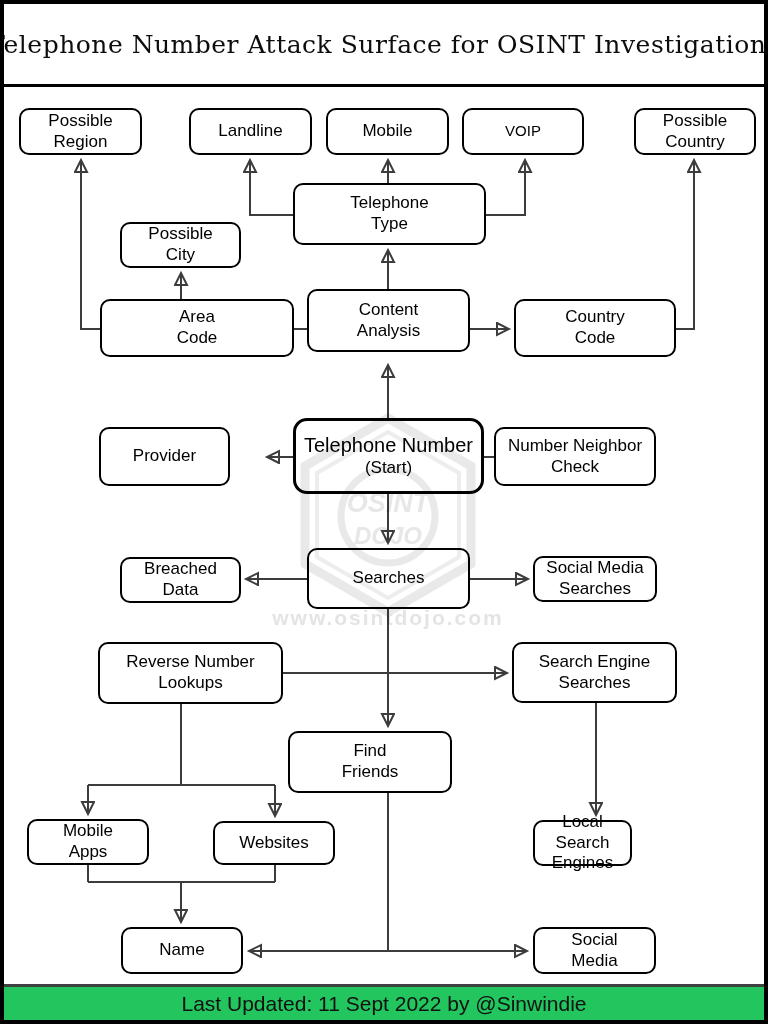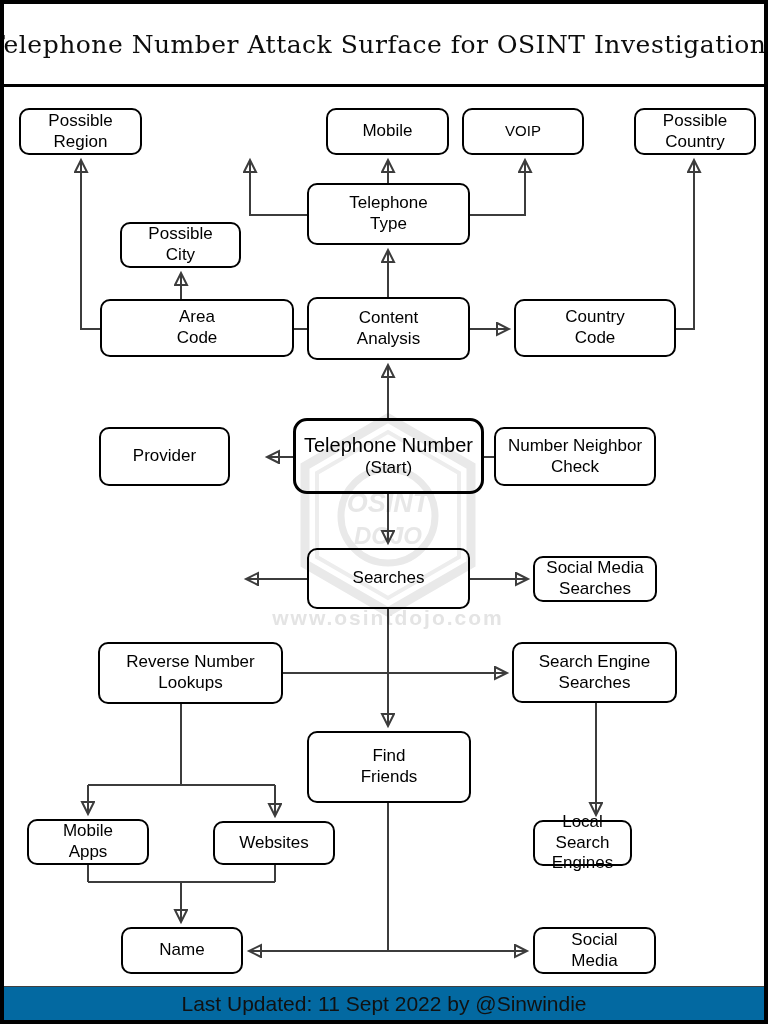--- a/index.html
+++ b/index.html
@@ -11,22 +11,22 @@
   .title-bar{
     position:absolute;left:0;top:0;right:0;height:80px;background:#fff;
     border-bottom:3px solid #000;display:flex;align-items:center;justify-content:center;
     z-index:4;
   }
   .title-bar h1{
     margin:0;font-family:"DejaVu Serif","Liberation Serif",serif;
     font-size:25px;font-weight:500;letter-spacing:.5px;color:#0d0d0d;white-space:nowrap;
   }
   .footer-bar{
-    position:absolute;left:0;right:0;bottom:0;height:33px;background:#0369a1;
-    border-top:1px solid #404040;display:flex;align-items:center;justify-content:center;
+    position:absolute;left:0;right:0;bottom:0;height:33px;background:#22c55e;
+    border-top:3px solid #404040;display:flex;align-items:center;justify-content:center;
     z-index:4;font-size:21px;color:#111;
   }
   .wires{position:absolute;left:0;top:0;z-index:1;}
   .wires path{stroke:#3c3c3c;stroke-width:2;fill:none;}
   .node{
     position:absolute;z-index:2;background:#fff;border:2.5px solid #000;border-radius:10px;
     display:flex;flex-direction:column;align-items:center;justify-content:center;
     text-align:center;font-size:17px;line-height:1.22;white-space:pre-line;
     box-sizing:border-box;padding:2px 4px;
   }
@@ -82,55 +82,58 @@
     <path d="M84,878 L271,878"></path>
     <path d="M177,878 L177,918" marker-end="url(#arr)"></path>
     <path d="M592,699 L592,811" marker-end="url(#arr)"></path>
     <path d="M384,789 L384,947"></path>
     <path d="M384,947 L245,947" marker-end="url(#arr)"></path>
     <path d="M384,947 L523,947" marker-end="url(#arr)"></path>
   </svg>
 
   <div class="node" style="left:15px;top:104px;width:123px;height:47px">Possible
 Region</div>
+  <div class="node" style="left:185px;top:104px;width:123px;height:47px">Landline</div>
   <div class="node" style="left:322px;top:104px;width:123px;height:47px">Mobile</div>
   <div class="node voip" style="left:458px;top:104px;width:122px;height:47px">VOIP</div>
   <div class="node" style="left:630px;top:104px;width:122px;height:47px">Possible
 Country</div>
 
-  <div class="node" style="left:303px;top:179px;width:163px;height:62px">Telephone
+  <div class="node" style="left:289px;top:179px;width:193px;height:62px">Telephone
 Type</div>
   <div class="node" style="left:116px;top:218px;width:121px;height:46px">Possible
 City</div>
 
   <div class="node" style="left:96px;top:295px;width:194px;height:58px">Area
 Code</div>
-  <div class="node" style="left:303px;top:293px;width:163px;height:63px">Content
+  <div class="node" style="left:303px;top:285px;width:163px;height:63px">Content
 Analysis</div>
   <div class="node" style="left:510px;top:295px;width:162px;height:58px">Country
 Code</div>
 
   <div class="node" style="left:95px;top:423px;width:131px;height:59px">Provider</div>
   <div class="node start" style="left:289px;top:414px;width:191px;height:76px">
     <span class="main-label">Telephone Number</span>
     <span class="sub">(Start)</span>
   </div>
   <div class="node" style="left:490px;top:423px;width:162px;height:59px">Number Neighbor
 Check</div>
 
+  <div class="node" style="left:116px;top:553px;width:121px;height:46px">Breached
+Data</div>
   <div class="node" style="left:303px;top:544px;width:163px;height:61px">Searches</div>
   <div class="node" style="left:529px;top:552px;width:124px;height:46px">Social Media
 Searches</div>
 
   <div class="node" style="left:94px;top:638px;width:185px;height:62px">Reverse Number
 Lookups</div>
   <div class="node" style="left:508px;top:638px;width:165px;height:61px">Search Engine
 Searches</div>
 
-  <div class="node" style="left:303px;top:727px;width:164px;height:72px">Find
+  <div class="node" style="left:284px;top:727px;width:164px;height:62px">Find
 Friends</div>
 
   <div class="node" style="left:23px;top:815px;width:122px;height:46px">Mobile
 Apps</div>
   <div class="node" style="left:209px;top:817px;width:122px;height:44px">Websites</div>
   <div class="node" style="left:529px;top:816px;width:99px;height:46px">Local Search
 Engines</div>
 
   <div class="node" style="left:529px;top:923px;width:123px;height:47px">Social
 Media</div>

